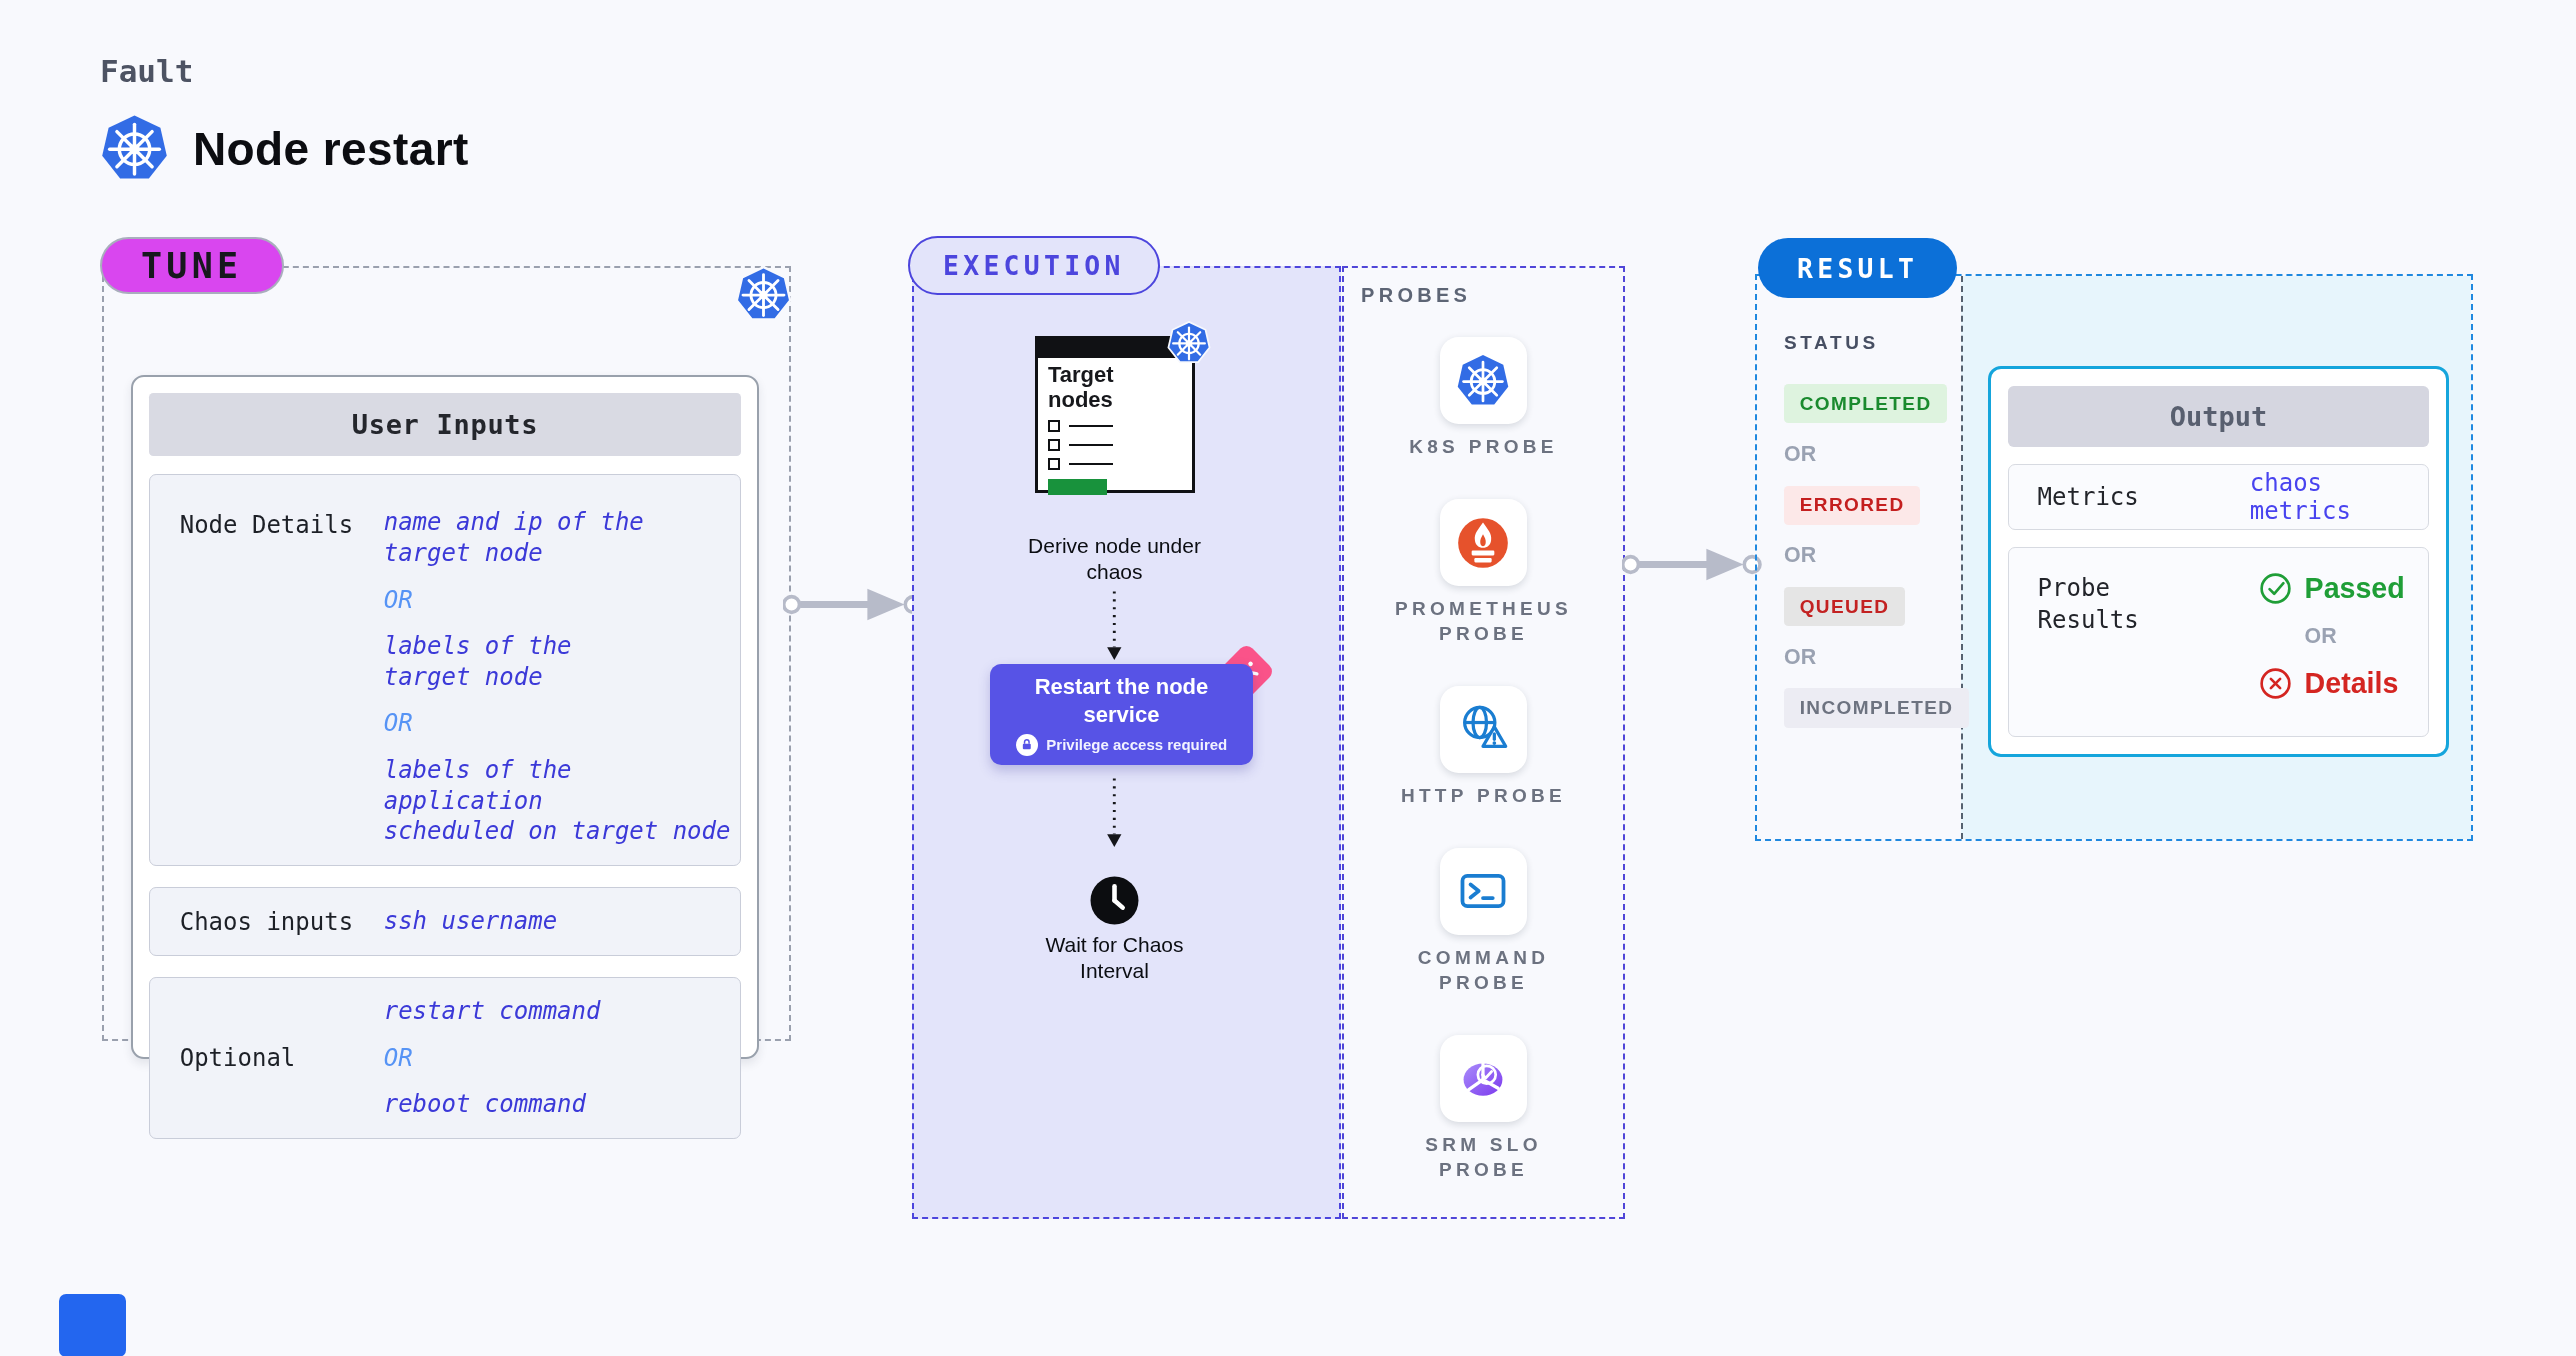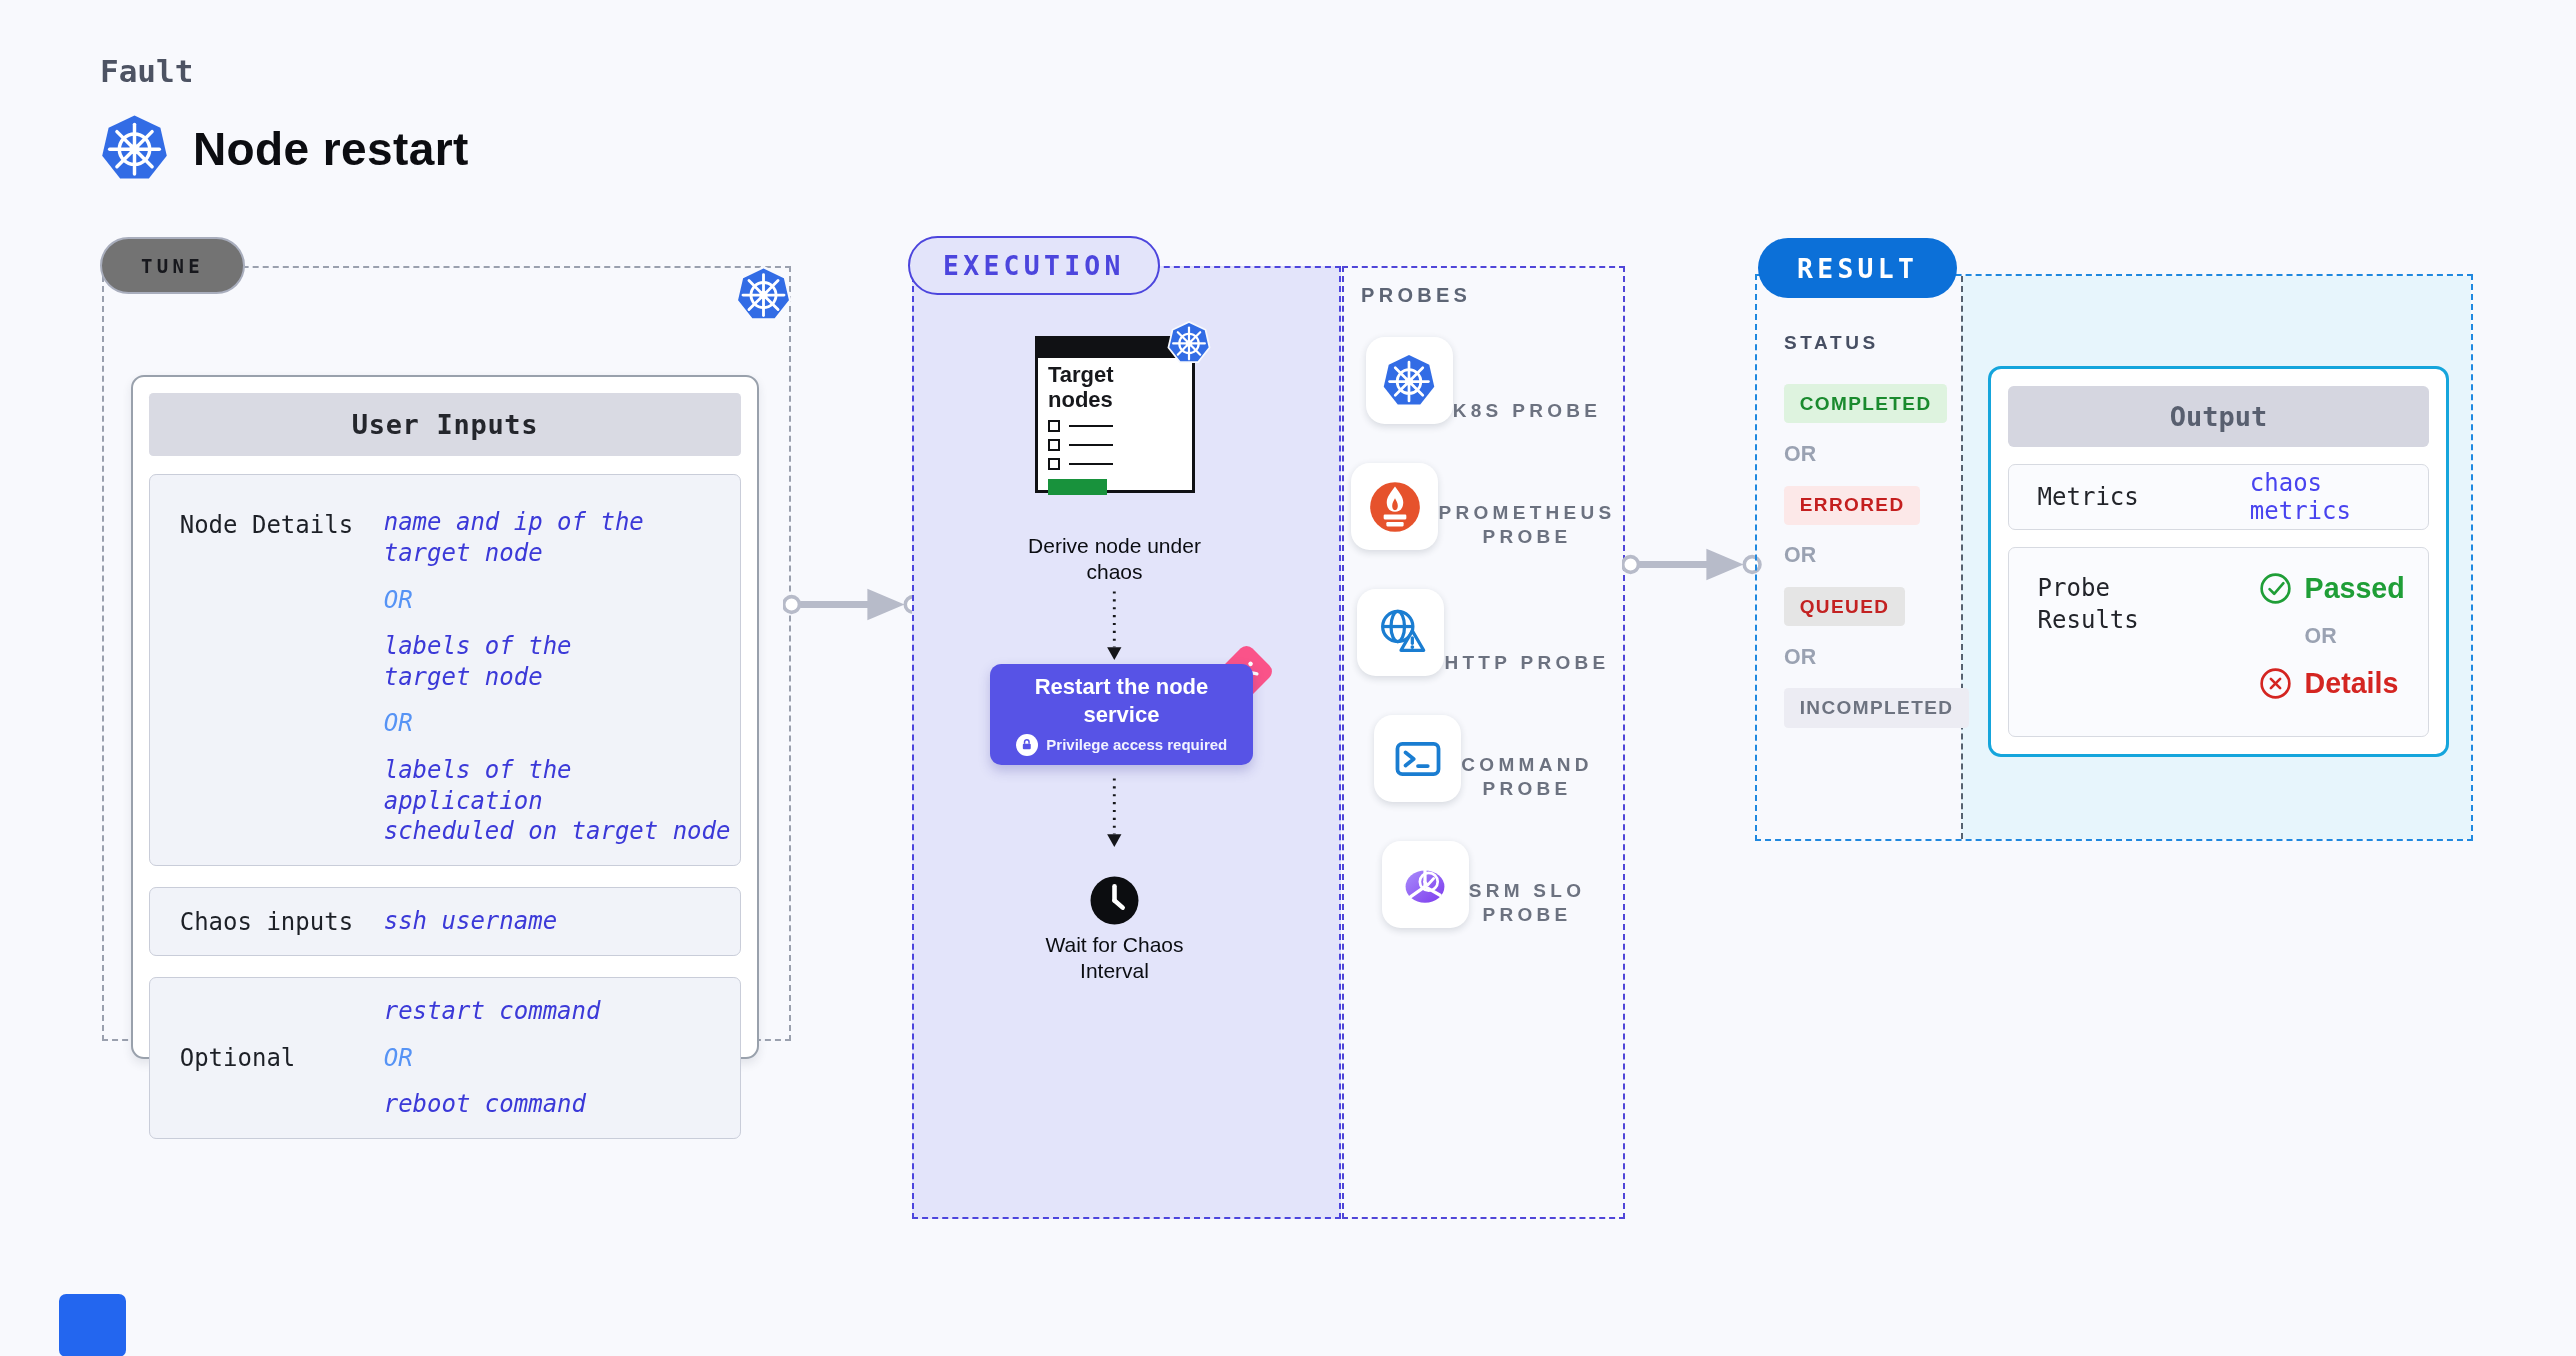--- a/index.html
+++ b/index.html
@@ -12,22 +12,22 @@
   .kicker { position:absolute; left:100px; top:53px; font-family:"DejaVu Sans Mono","Liberation Mono",monospace;
             font-size:31px; font-weight:600; color:#4d5363; }
   .title-row { position:absolute; left:100px; top:114px; display:flex; align-items:center; gap:24px; }
   .title-k8s { width:69px; height:69px; }
   .page-title { font-size:46px; font-weight:800; color:#0c0d11; letter-spacing:0.4px; }
 
   
   .pill { position:absolute; display:inline-flex; align-items:center; justify-content:center;
           font-family:"DejaVu Sans Mono","Liberation Mono",monospace; font-weight:700; letter-spacing:4.3px;
           border-radius:34px; z-index:6; }
-  .pill.tune { left:100px; top:237px; height:57px; padding:0 39px; font-size:19px; color:#17181d;
-               background:#737373; border:2.1px solid #a9aebd; }
+  .pill.tune { left:100px; top:237px; height:57px; padding:0 39px; font-size:35px; color:#17181d;
+               background:#d946ef; border:2.1px solid #a9aebd; }
   .pill.execution { left:908px; top:236px; height:59px; padding:0 33px; font-size:26.4px; color:#4c45dd;
                     background:#e3e4fa; border:2.9px solid #4c45dd; }
   .pill.result { left:1758px; top:238px; height:60px; padding:0 39px; font-size:26.4px; color:#ffffff;
                  background:#0c70d8; border:none; }
 
   
   .tune-box { position:absolute; left:102px; top:266px; width:689px; height:775px;
               border:2.1px dashed #9aa0ae; }
   .tune-k8s { position:absolute; left:735px; top:266px; width:57px; height:57px; z-index:7; }
   .ui-card { position:absolute; left:131px; top:327px; width:628px; height:684px; background:#ffffff;
@@ -90,21 +90,21 @@
   .restart-sub-text { color:#f2f2ff; font-size:15px; font-weight:600; }
   .clock-wrap { position:absolute; left:1089px; top:875px; width:51px; height:51px; }
 
   
   .probes-box { position:absolute; left:1342px; top:266px; width:283px; height:953px;
                 border:2.1px dashed #5046d8; }
   .probes-label { position:absolute; left:17px; top:15.7px; font-size:20px; font-weight:700;
                   letter-spacing:4.3px; color:#5d6575; }
   .probes-list { position:absolute; left:0; top:69px; width:100%; display:flex; flex-direction:column;
                  align-items:center; gap:39px; }
-  .probe-item { display:flex; flex-direction:row; align-items:flex-end; }
+  .probe-item { display:flex; flex-direction:column; align-items:center; }
   .probe-card { width:87px; height:87px; background:#ffffff; border-radius:18.6px;
                 box-shadow:0 2.1px 7.1px rgba(31,41,55,.14); display:flex; align-items:center; justify-content:center; }
   .probe-card svg { width:54px; height:54px; }
   .probe-label { margin-top:11.4px; font-size:19px; font-weight:700; letter-spacing:4.3px; color:#6c7280;
                  text-align:center; line-height:1.3; white-space:pre-line; }
 
   
   .result-box { position:absolute; left:1755px; top:274px; width:718px; height:567px;
                 border:2.9px dashed #1f88df; }
   .result-fill { position:absolute; left:204px; top:0; right:0; bottom:0; background:#e7f5fc; }

